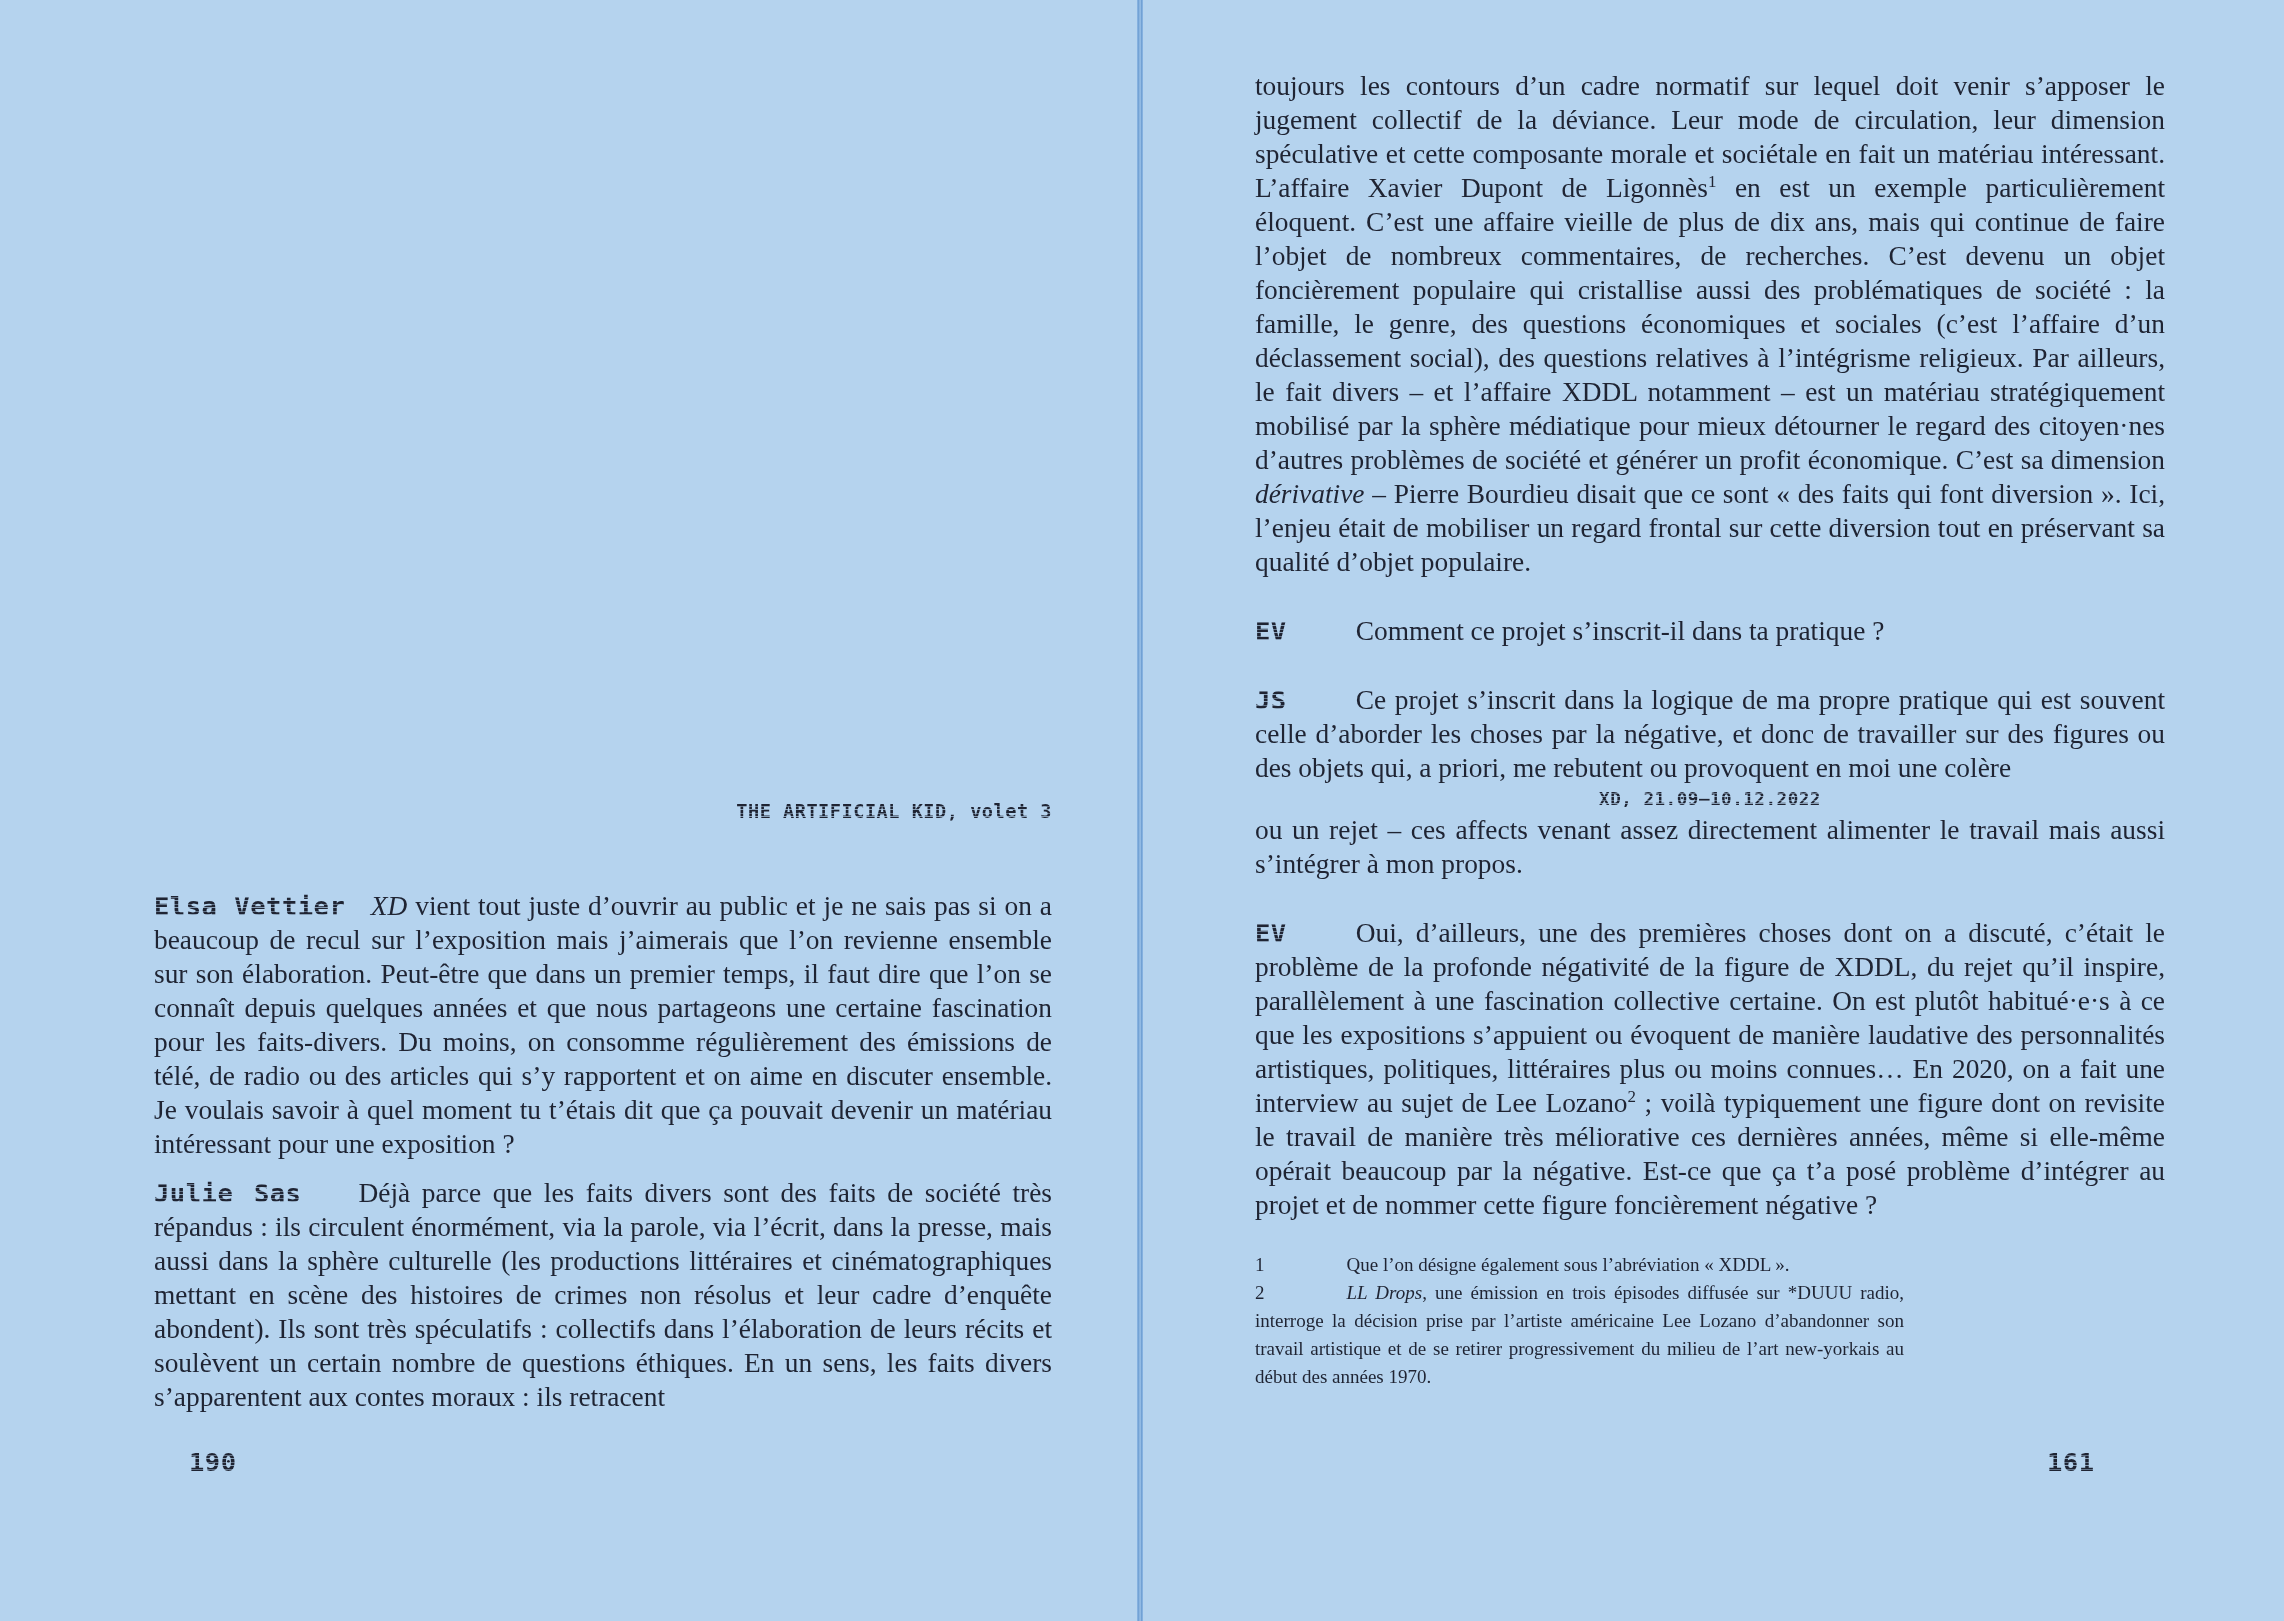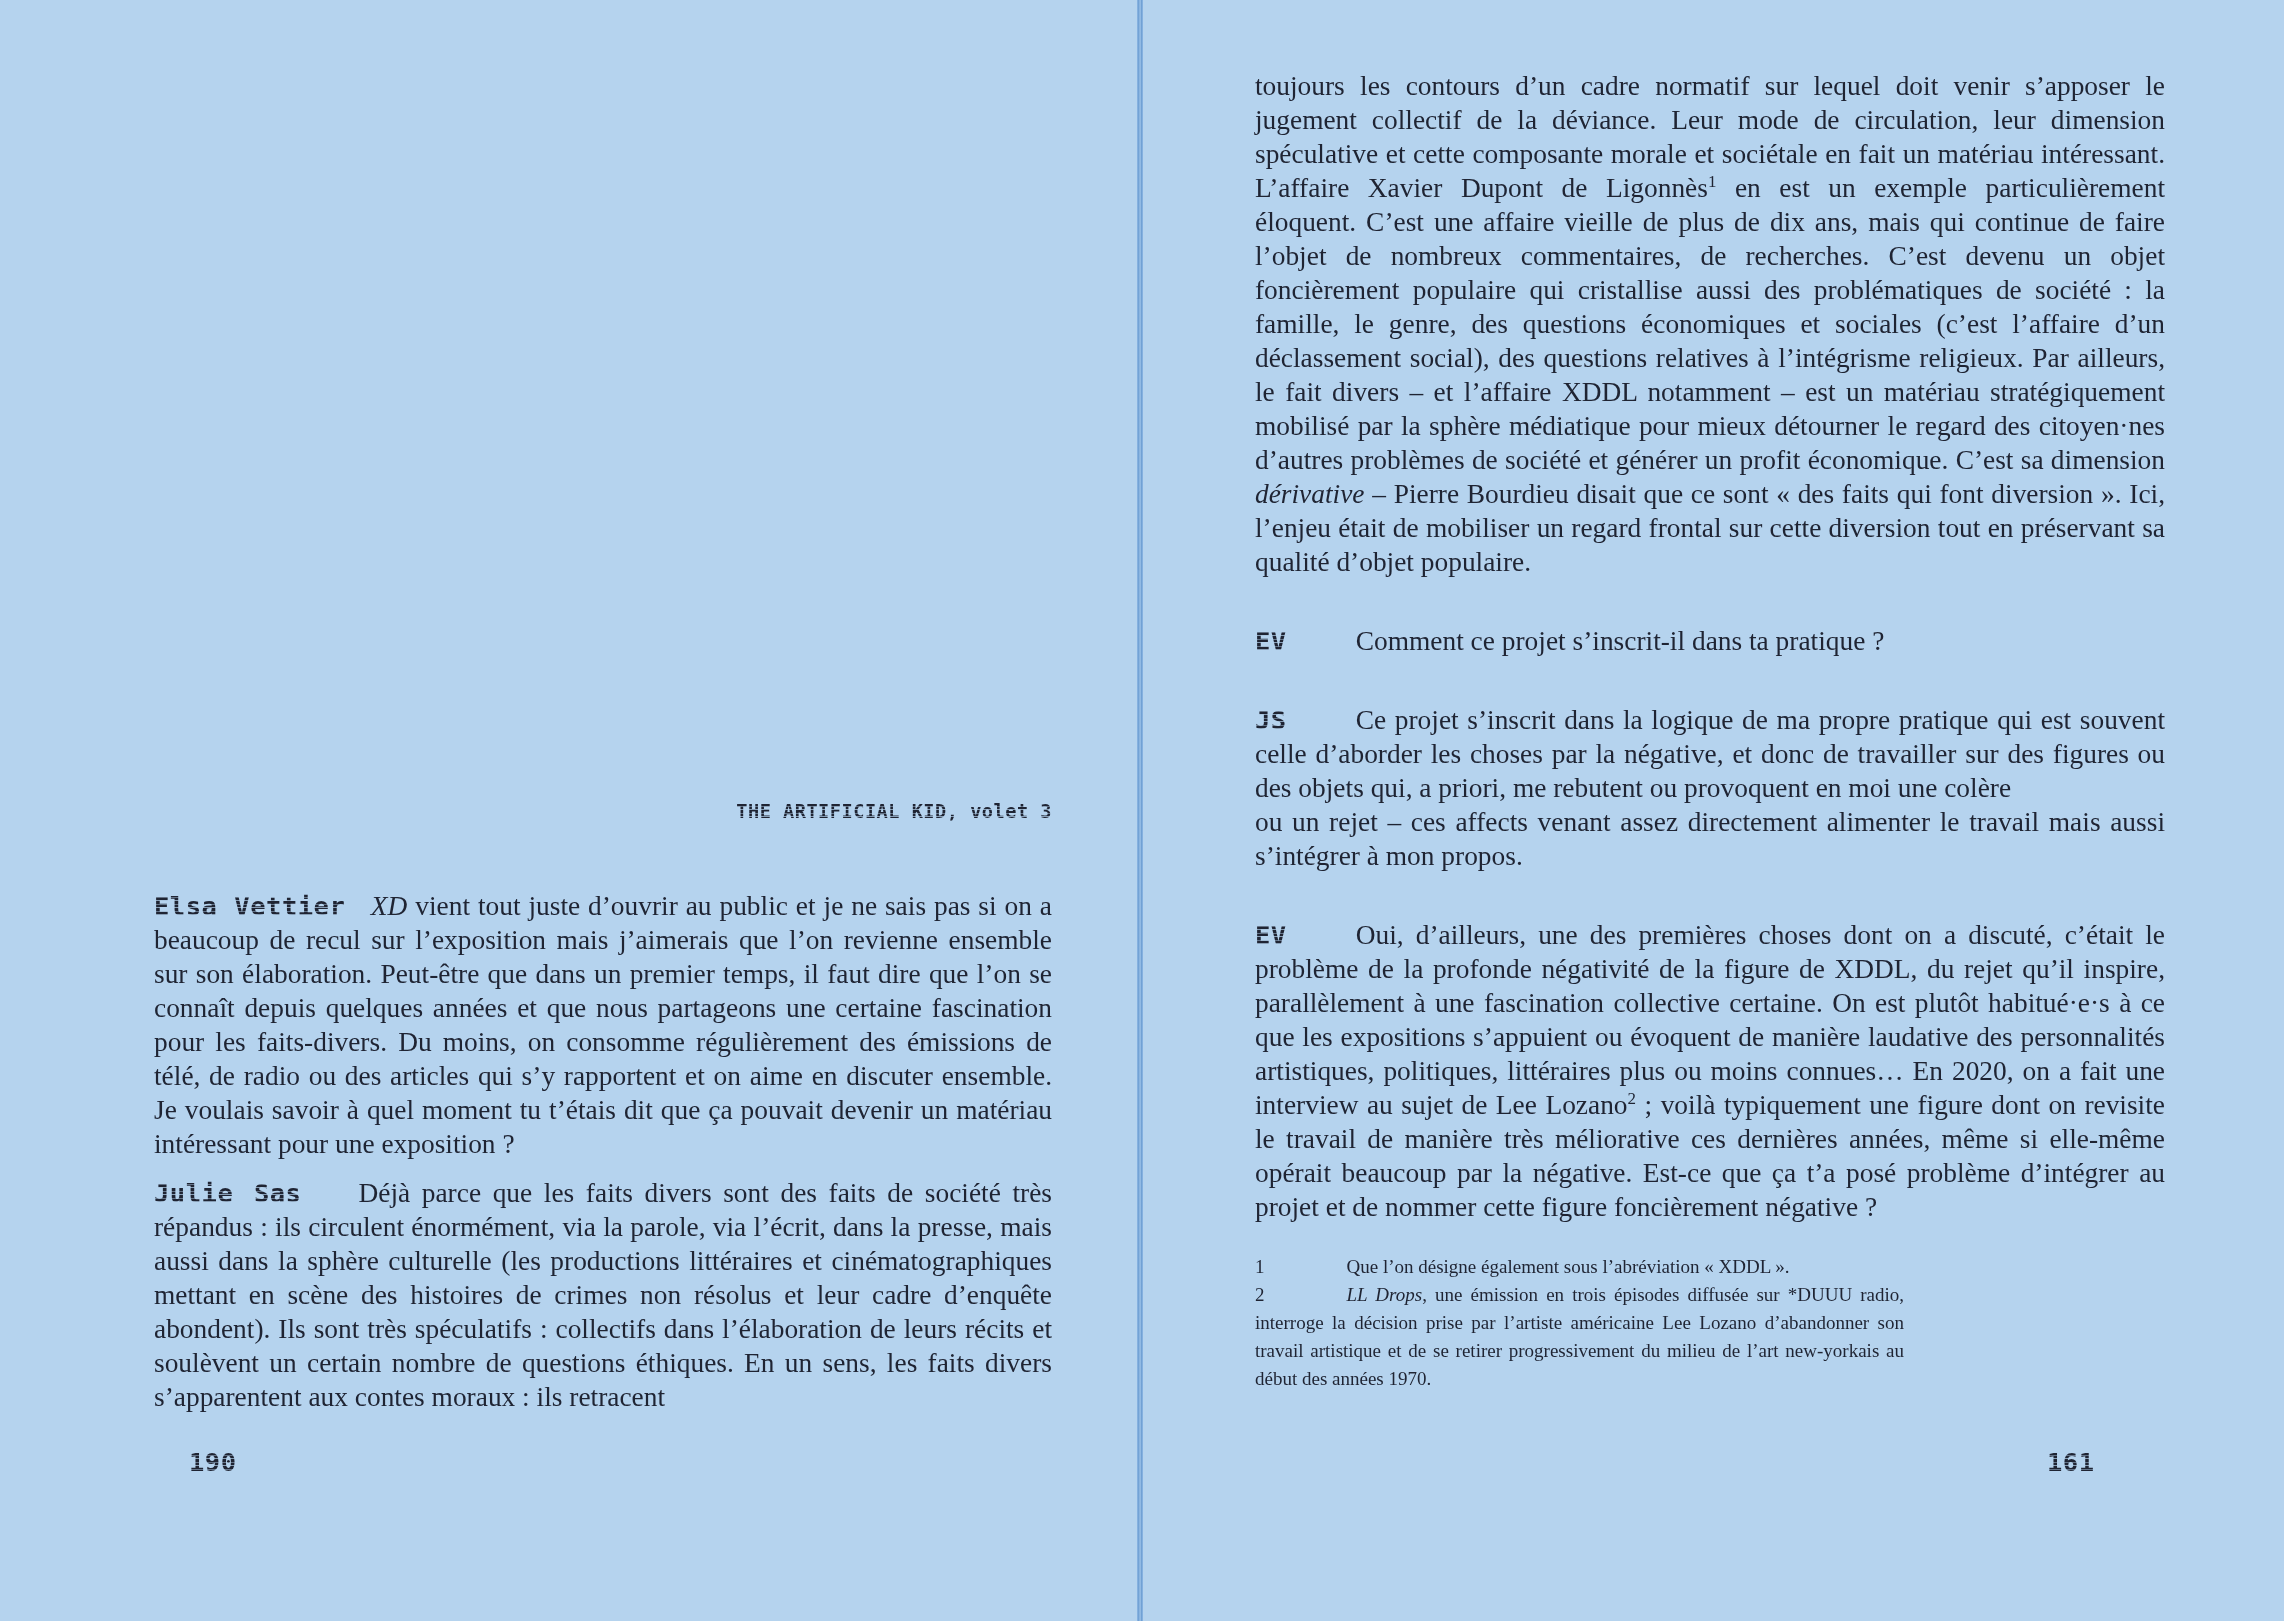--- a/index.html
+++ b/index.html
@@ -22,21 +22,21 @@
   .page-left  .col { left: 154px; top: 800px; width: 898px; }
   .page-right .col { left: 112px; top: 69px;  width: 910px; }
 
   .body-para {
     margin: 0;
     font-size: 27.4px; line-height: 34px;
     text-align: justify;
     hyphens: auto; -webkit-hyphens: auto;
   }
   .mt-para { margin-top: 15px; }
-  .mt-qa   { margin-top: 45px; }
+  .mt-qa   { margin-top: 35px; }
 
   .distressed {
     font-family: "DejaVu Sans Mono", "Liberation Mono", monospace;
     font-weight: bold;
     letter-spacing: 0.5px;
   }
   @supports ((-webkit-background-clip: text) or (background-clip: text)) {
     .distressed {
       color: transparent;
       background-image: repeating-linear-gradient(
@@ -103,20 +103,21 @@
 <div class="gutter-line"></div>
 
 <div class="page page-right">
   <div class="col">
     <p class="body-para"><span><span>toujours les contours d’un cadre normatif sur lequel doit venir s’apposer le jugement collectif de la déviance. Leur mode de circulation, leur dimension spéculative et cette composante morale et sociétale en fait un matériau intéressant. L’affaire Xavier Dupont de Ligonnès</span><sup>1</sup><span> en est un exemple particulièrement éloquent. C’est une affaire vieille de plus de dix ans, mais qui continue de faire l’objet de nombreux commentaires, de recherches. C’est devenu un objet foncièrement populaire qui cristallise aussi des problématiques de société : la famille, le genre, des questions économiques et sociales (c’est l’affaire d’un déclassement social), des questions relatives à l’intégrisme religieux. Par ailleurs, le fait divers – et l’affaire XDDL notamment – est un matériau stratégiquement mobilisé par la sphère médiatique pour mieux détourner le regard des citoyen·nes d’autres problèmes de société et générer un profit économique. C’est sa dimension </span><span class="it">dérivative</span><span> – Pierre Bourdieu disait que ce sont « des faits qui font diversion ». Ici, l’enjeu était de mobiliser un regard frontal sur cette diversion tout en préservant sa qualité d’objet populaire.</span></span></p>
 
     <p class="body-para mt-qa"><span class="speaker distressed">EV</span><span class="gap gap-init"></span><span><span>Comment ce projet s’inscrit-il dans ta pratique ?</span></span></p>
 
     <p class="body-para mt-qa"><span class="speaker distressed">JS</span><span class="gap gap-init"></span><span><span>Ce projet s’inscrit dans la logique de ma propre pratique qui est souvent celle d’aborder les choses par la négative, et donc de travailler sur des figures ou des objets qui, a priori, me rebutent ou provoquent en moi une colère</span></span></p>
 
+    <div class="caption distressed">XD, 21.09–10.12.2022</div>
 
     <p class="body-para"><span><span>ou un rejet – ces affects venant assez directement alimenter le travail mais aussi s’intégrer à mon propos.</span></span></p>
 
     <p class="body-para mt-qa"><span class="speaker distressed">EV</span><span class="gap gap-init"></span><span><span>Oui, d’ailleurs, une des premières choses dont on a discuté, c’était le problème de la profonde négativité de la figure de XDDL, du rejet qu’il inspire, parallèlement à une fascination collective certaine. On est plutôt habitué·e·s à ce que les expositions s’appuient ou évoquent de manière laudative des personnalités artistiques, politiques, littéraires plus ou moins connues… En 2020, on a fait une interview au sujet de Lee Lozano</span><sup>2</sup><span> ; voilà typiquement une figure dont on revisite le travail de manière très méliorative ces dernières années, même si elle-même opérait beaucoup par la négative. Est-ce que ça t’a posé problème d’intégrer au projet et de nommer cette figure foncièrement négative ?</span></span></p>
 
     <div class="footnotes">
       <div class="footnote"><span class="fn-num">1</span><span class="gap gap-fn"></span><span><span>Que l’on désigne également sous l’abréviation « XDDL ».</span></span></div>
       <div class="footnote"><span class="fn-num">2</span><span class="gap gap-fn"></span><span><span class="it">LL Drops</span><span>, une émission en trois épisodes diffusée sur *DUUU radio, interroge la décision prise par l’artiste américaine Lee Lozano d’abandonner son travail artistique et de se retirer progressivement du milieu de l’art new-yorkais au début des années 1970.</span></span></div>
     </div>
   </div>

